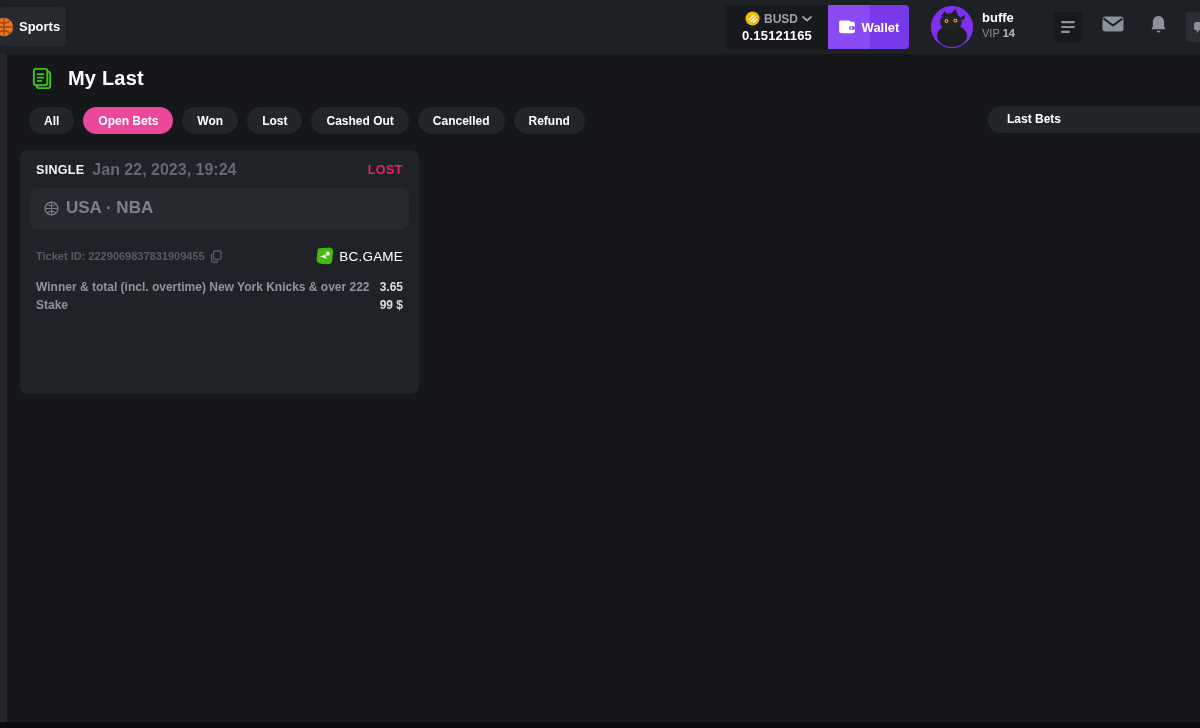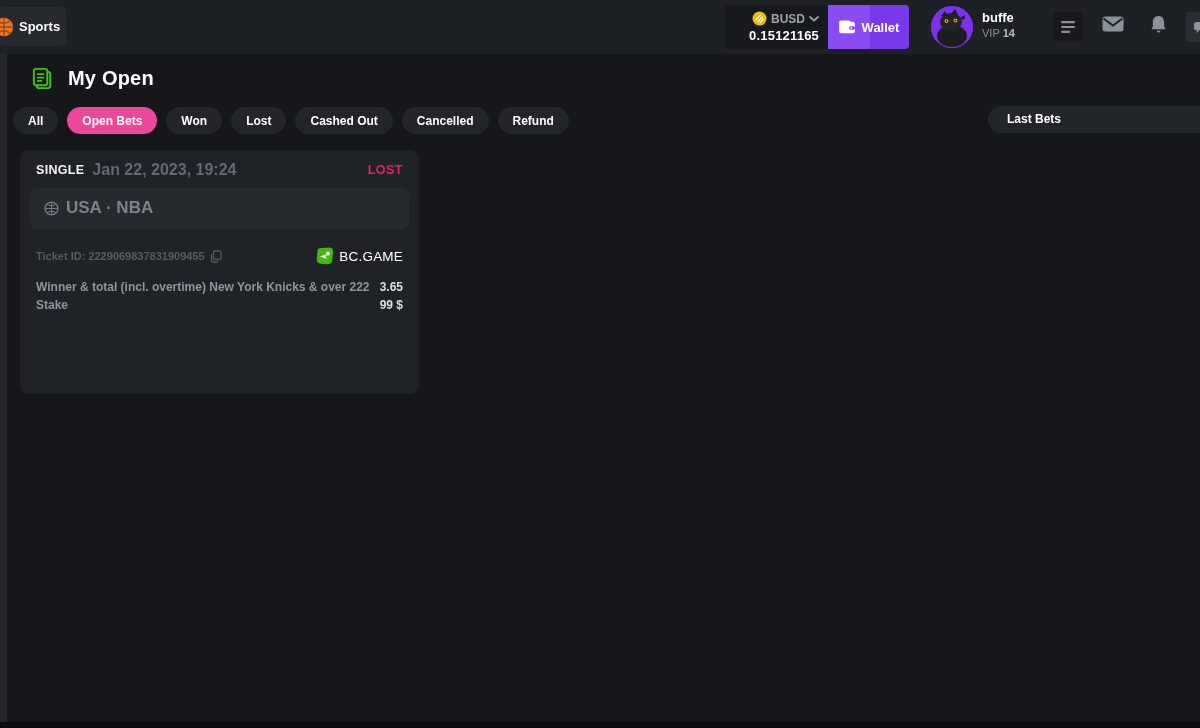--- a/index.html
+++ b/index.html
@@ -20,21 +20,21 @@
     position:absolute; left:0; top:7px; height:39px; width:66px;
     background:#26292d; border-radius:4px;
     display:flex; align-items:center; cursor:pointer;
   }
   .sports-tab .ball { margin-left:-7px; width:22px; height:22px; flex:none; }
   .sports-tab .lbl { color:#fff; font-weight:bold; font-size:13px; margin-left:4px; }
 
   .balance-box {
     position:absolute; left:725px; top:5px; width:103px; height:44px;
     background:#17191d; border-radius:4px 0 0 4px;
-    padding:6px 9px 5px 9px; text-align:right; cursor:pointer;
+    padding:6px 16px 5px 9px; text-align:right; cursor:pointer;
   }
   .balance-top { display:flex; justify-content:flex-end; align-items:center; gap:4px; }
   .balance-top .cur { color:#9aa1a9; font-size:12px; font-weight:bold; }
   .balance-amt { color:#fff; font-size:13px; font-weight:bold; margin-top:2px; letter-spacing:.2px; }
 
   .wallet-btn {
     position:absolute; left:828px; top:5px; width:81px; height:44px;
     background:linear-gradient(90deg,#8b4bf4 0%,#8b4bf4 52%,#7839ea 52%);
     border:none; border-radius:0 4px 4px 0; cursor:pointer;
     display:flex; align-items:center; justify-content:center; gap:6px;
@@ -62,21 +62,21 @@
   
   .page {
     position:absolute; top:54px; left:7px; right:0; bottom:6px;
     background:#15171b;
   }
   .bottom-strip { position:absolute; left:0; bottom:0; width:1200px; height:6px; background:#0a0b0d; z-index:6; }
 
   .page-head { position:absolute; left:23px; top:12px; display:flex; align-items:center; gap:13px; }
   .page-title { color:#fff; font-weight:bold; font-size:20px; letter-spacing:.2px; }
 
-  .filters { position:absolute; left:6px; top:53px; display:flex; gap:9px; }
+  .filters { position:absolute; left:22px; top:53px; display:flex; gap:9px; }
   .pill {
     height:27px; padding:0 15px; border:none; border-radius:14px;
     background:#22262b; color:#fff; font-family:"Liberation Sans",sans-serif;
     font-weight:bold; font-size:12px; cursor:pointer; white-space:nowrap;
   }
   .pill.active { background:#ec4899; color:#fff;text-align:center; }
 
   .lastbets {
     position:absolute; left:981px; top:52px; width:240px; height:27px;
     background:#22262b; border-radius:14px; cursor:pointer;
@@ -205,21 +205,21 @@
 <div class="page">
 
   <div class="page-head">
     <span style="display:flex">
       <svg viewBox="0 0 26 26" width="25" height="25">
         <rect x="7" y="6" width="14" height="17" rx="2.5" fill="none" stroke="#3ec412" stroke-width="2"></rect>
         <rect x="4" y="3" width="14" height="17" rx="2.5" fill="#15171b" stroke="#3ec412" stroke-width="2"></rect>
         <path d="M8 8.5 h6 M8 12 h6 M8 15.5 h4" stroke="#3ec412" stroke-width="1.8" stroke-linecap="round"></path>
       </svg>
     </span>
-    <span class="page-title">My Open</span>
+    <span class="page-title">My Last</span>
   </div>
 
   <div class="filters">
       <button class="pill">All</button>
       <button class="pill active">Open Bets</button>
       <button class="pill">Won</button>
       <button class="pill">Lost</button>
       <button class="pill">Cashed Out</button>
       <button class="pill">Cancelled</button>
       <button class="pill">Refund</button>

